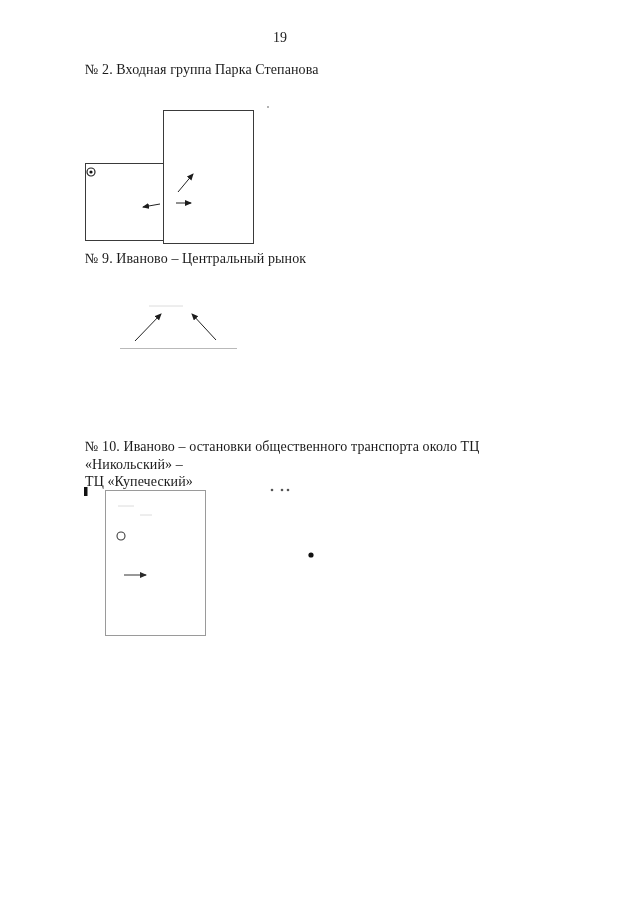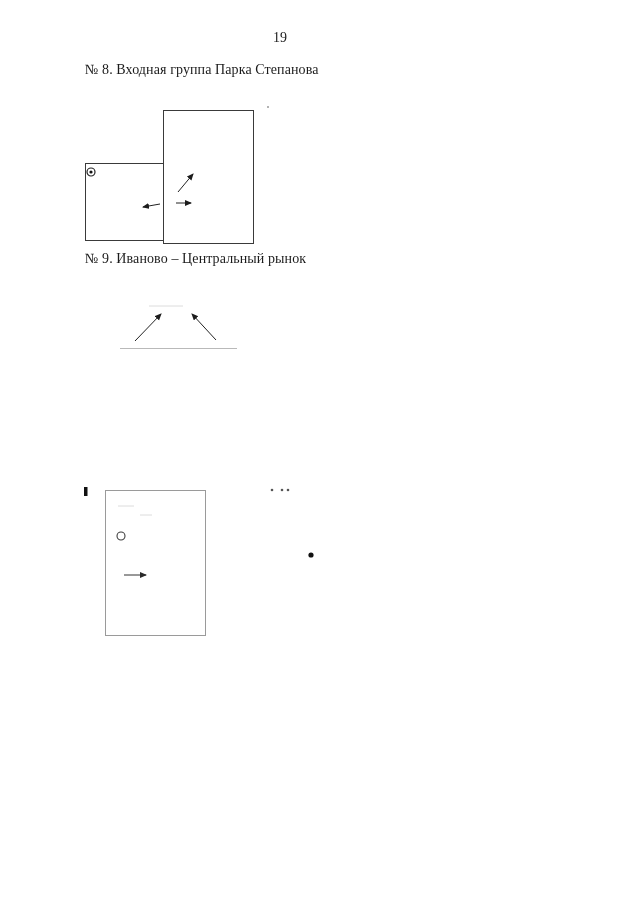--- a/index.html
+++ b/index.html
@@ -39,21 +39,21 @@
   .faint { stroke: #b9b9b9; stroke-width: 1; fill: none; }
   .very-faint { stroke: #dcdcdc; stroke-width: 1; fill: none; }
 </style>
 </head>
 <body>
 
 <div class="page">
 
   <div class="page-number">19</div>
 
-  <div class="heading" style="top:62px; left:85px;">№ 8. Входная группа Парка Степанова</div>
+  <div class="heading" style="top:62px; left:85px;">№ 2. Входная группа Парка Степанова</div>
 
   <svg class="figure" style="top:105px; left:80px;" width="190" height="145" viewBox="0 0 190 145">
     <defs>
       <marker id="ah1" markerWidth="8" markerHeight="8" refX="6" refY="3" orient="auto" markerUnits="userSpaceOnUse">
         <path d="M0,0 L7,3 L0,6 Z" fill="#1c1c1c"></path>
       </marker>
     </defs>
     <rect class="sketch-rect" x="83.5" y="5.5" width="90" height="133"></rect>
     <rect class="sketch-rect" x="5.5" y="58.5" width="78" height="77"></rect>
     <circle cx="11" cy="67" r="4" stroke="#222" fill="none" stroke-width="1.2"></circle>
@@ -72,20 +72,22 @@
         <path d="M0,0 L7,3 L0,6 Z" fill="#1c1c1c"></path>
       </marker>
     </defs>
     <line class="very-faint" x1="34" y1="6" x2="68" y2="6"></line>
     <line class="faint" x1="5" y1="48.5" x2="122" y2="48.5"></line>
     <line class="sketch-line" x1="20" y1="41" x2="46" y2="14" marker-end="url(#ah2)"></line>
     <line class="sketch-line" x1="101" y1="40" x2="77" y2="14" marker-end="url(#ah2)"></line>
   </svg>
 
   <div class="heading-multiline" style="top:438px; left:85px; width:480px;">
+    <div>№ 10. Иваново – остановки общественного транспорта около ТЦ «Никольский» –</div>
+    <div>ТЦ «Купеческий»</div>
   </div>
 
   <svg class="figure" style="top:484px; left:80px;" width="245" height="158" viewBox="0 0 245 158">
     <defs>
       <marker id="ah3" markerWidth="8" markerHeight="8" refX="6" refY="3" orient="auto" markerUnits="userSpaceOnUse">
         <path d="M0,0 L7,3 L0,6 Z" fill="#2a2a2a"></path>
       </marker>
     </defs>
     <rect x="4" y="3" width="3.5" height="9" fill="#111"></rect>
     <rect x="25.5" y="6.5" width="100" height="145" stroke="#9a9a9a" stroke-width="1" fill="none"></rect>

